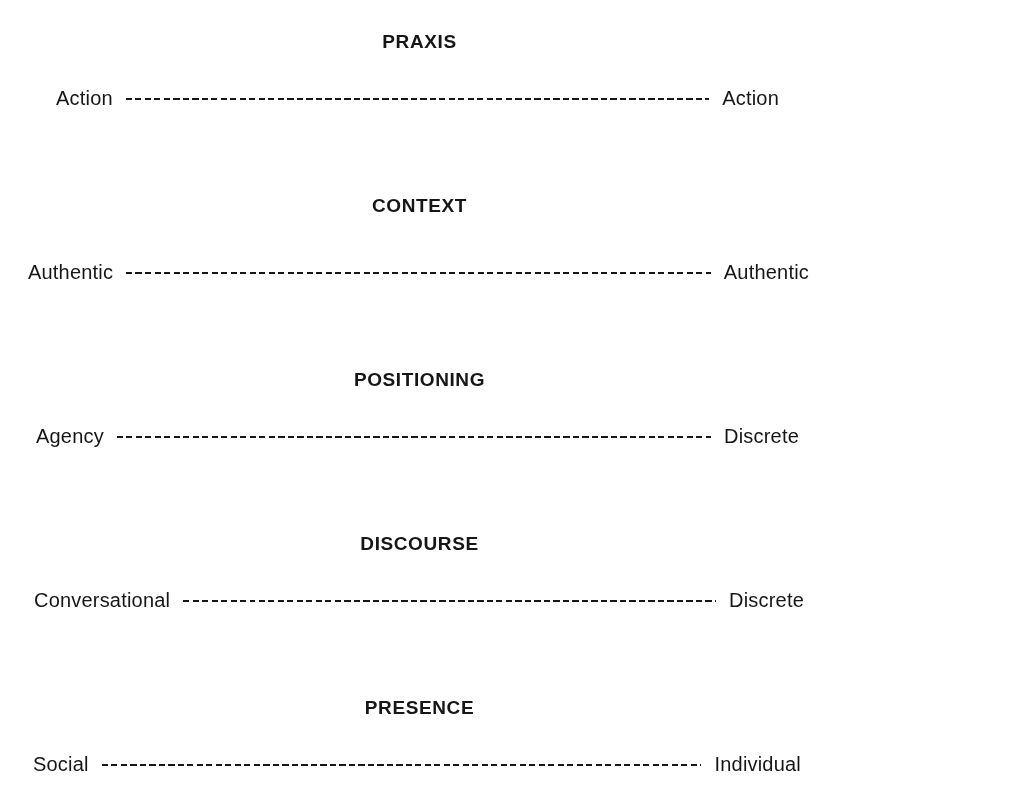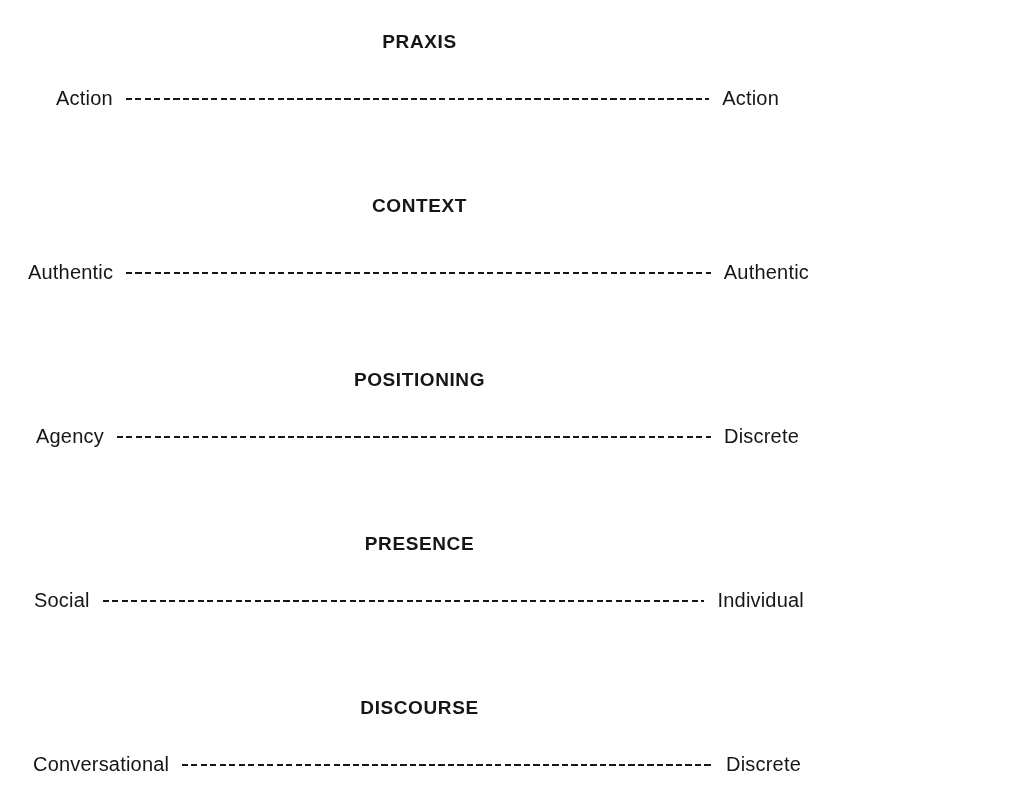--- a/index.html
+++ b/index.html
@@ -90,29 +90,29 @@
     <section class="spectrum">
       <h2 class="spectrum-title">POSITIONING</h2>
       <div class="spectrum-row">
         <span class="spectrum-label">Agency</span>
         <span class="spectrum-line"></span>
         <span class="spectrum-label">Discrete</span>
       </div>
     </section>
 
     <section class="spectrum">
+      <h2 class="spectrum-title">DISCOURSE</h2>
+      <div class="spectrum-row">
+        <span class="spectrum-label">Conversational</span>
+        <span class="spectrum-line"></span>
+        <span class="spectrum-label">Discrete</span>
+      </div>
+    </section>
+
+    <section class="spectrum">
       <h2 class="spectrum-title">PRESENCE</h2>
       <div class="spectrum-row">
         <span class="spectrum-label">Social</span>
         <span class="spectrum-line"></span>
         <span class="spectrum-label">Individual</span>
       </div>
     </section>
-
-    <section class="spectrum">
-      <h2 class="spectrum-title">DISCOURSE</h2>
-      <div class="spectrum-row">
-        <span class="spectrum-label">Conversational</span>
-        <span class="spectrum-line"></span>
-        <span class="spectrum-label">Discrete</span>
-      </div>
-    </section>
   </main>
 
 </body></html>

